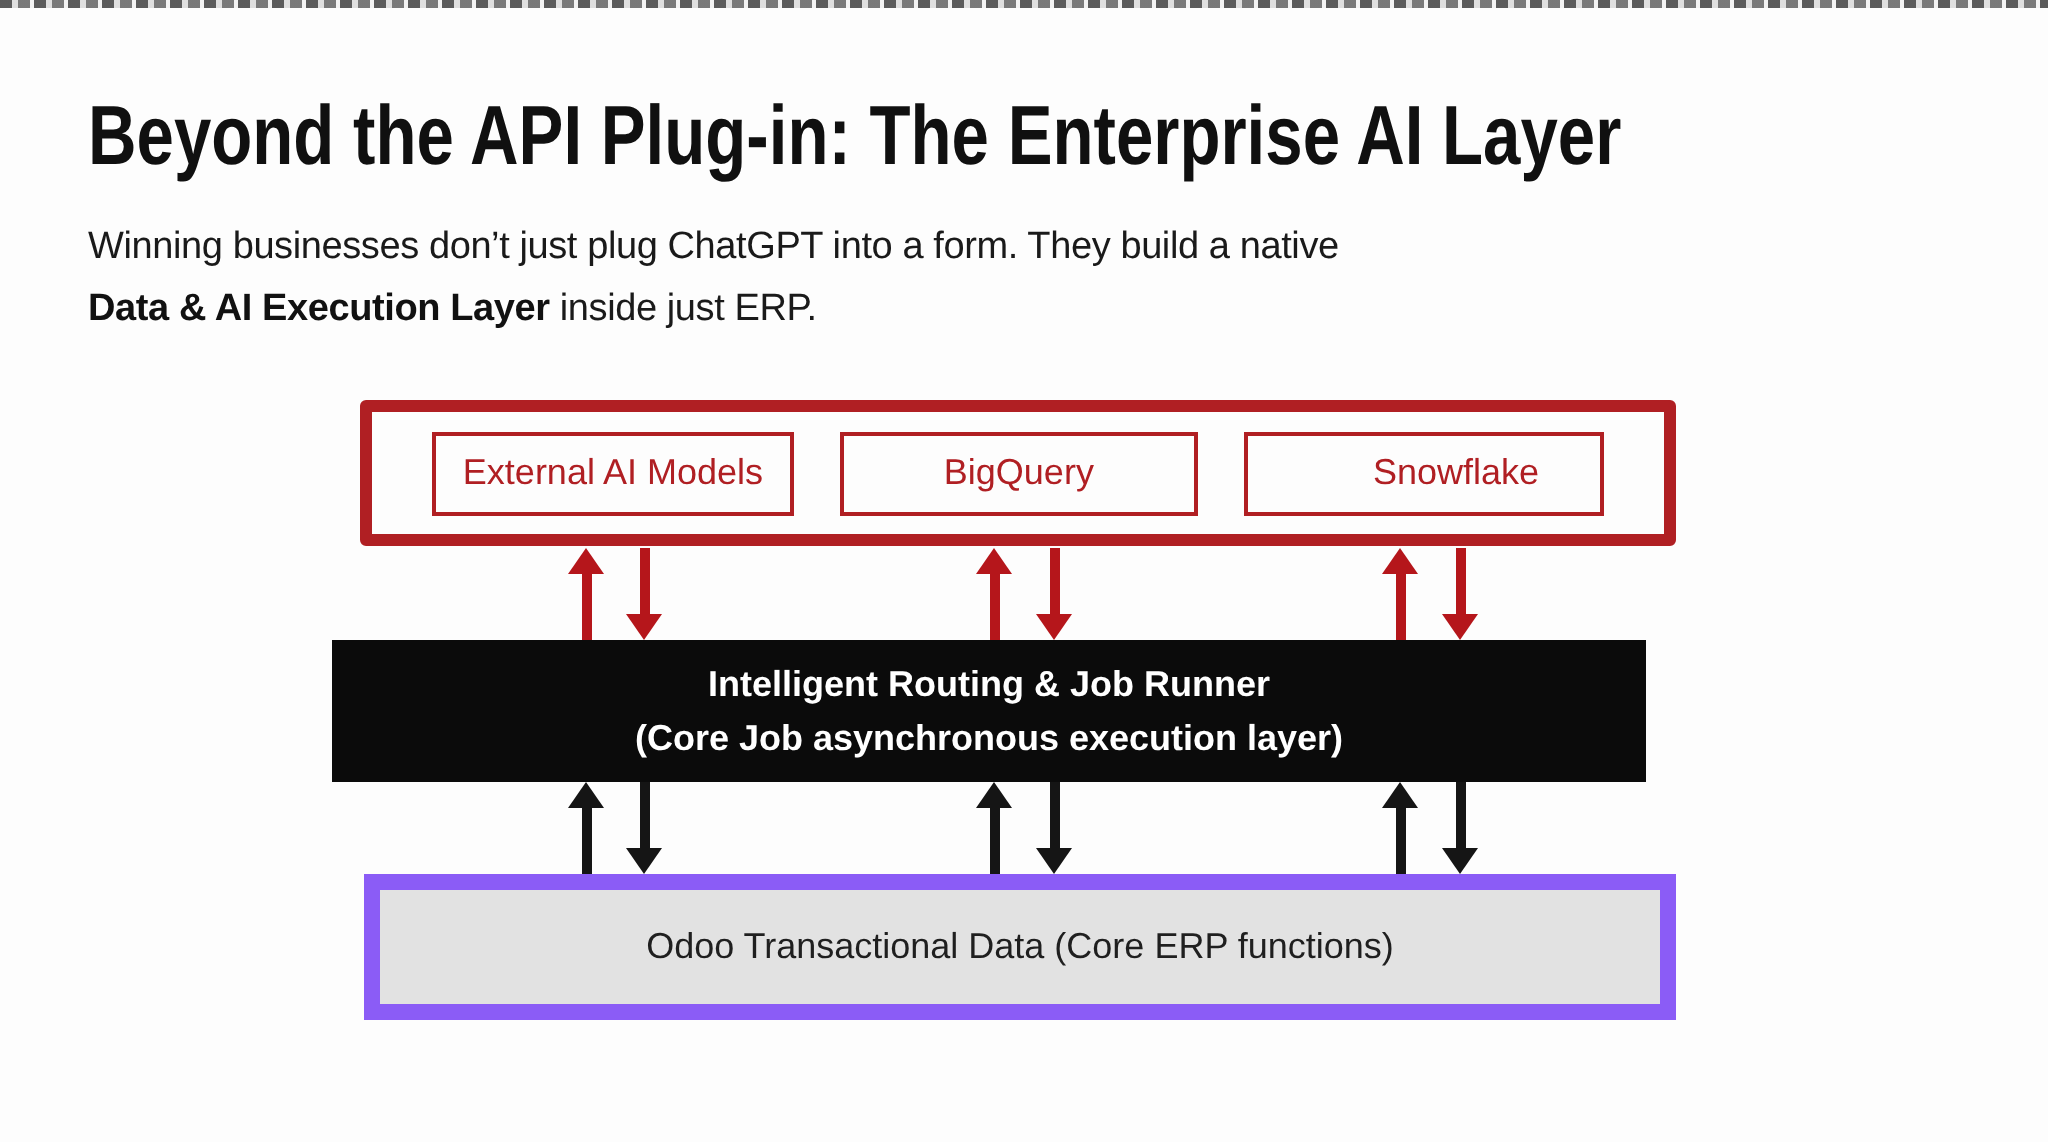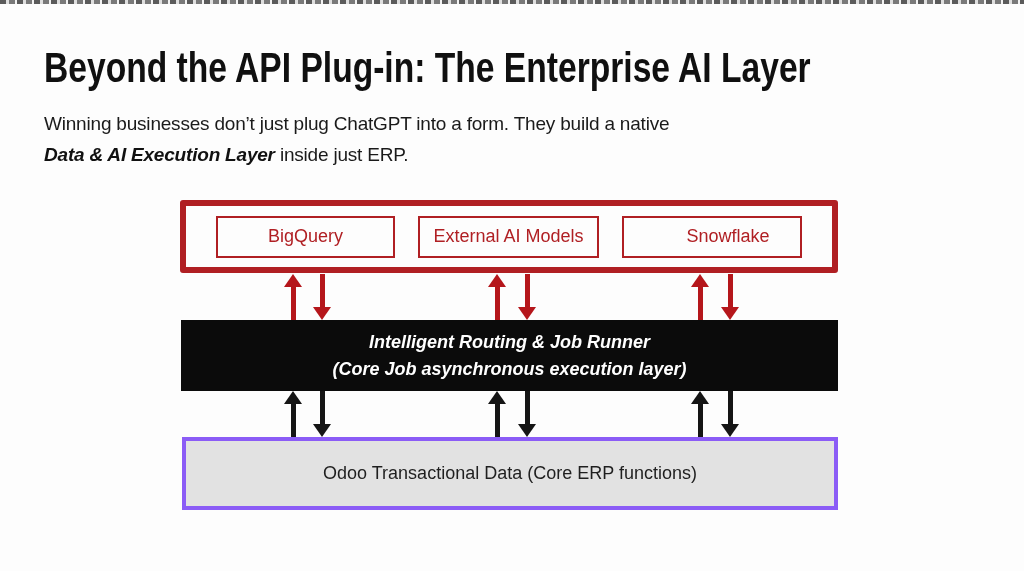--- a/index.html
+++ b/index.html
@@ -18,47 +18,47 @@
   .title{
     position:absolute;left:44px;top:44px;margin:0;
     font-size:42px;font-weight:700;color:#101010;white-space:nowrap;
     transform:scaleX(.80);transform-origin:0 50%;letter-spacing:0;
   }
   .subtitle{
     position:absolute;left:44px;top:108px;margin:0;
     font-size:19px;line-height:31px;color:#1a1a1a;letter-spacing:-0.2px;
     width:900px;
   }
-  .subtitle b{font-weight:700;color:#111;font-style:italic;}
+  .subtitle b{font-weight:700;color:#111;}
 
   
   .red-outer{
     position:absolute;left:180px;top:200px;width:658px;height:73px;
     box-sizing:border-box;border:6px solid #b01f23;border-radius:3px;
     background:#fdfdfd;
     display:flex;align-items:center;gap:23px;padding:0 30px;
   }
   .red-inner{
     box-sizing:border-box;height:42px;border:2.5px solid #b01f23;
     display:flex;align-items:center;justify-content:center;
     color:#b01f23;font-size:18px;background:#fdfdfd;
   }
   .red-inner.b1{width:187px;}
   .red-inner.b2{width:185px;}
   .red-inner.b3{width:185px;padding-left:32px;}
 
   .black-box{
-    position:absolute;left:181px;top:320px;width:657px;height:71px;
+    position:absolute;left:166px;top:320px;width:657px;height:71px;
     background:#0b0b0b;color:#fff;
     display:flex;flex-direction:column;align-items:center;justify-content:center;
-    font-size:18px;line-height:27px;font-weight:700;text-align:center;font-style:italic;
+    font-size:18px;line-height:27px;font-weight:700;text-align:center;
   }
   .gray-box{
     position:absolute;left:182px;top:437px;width:656px;height:73px;
-    box-sizing:border-box;background:#e2e2e2;border:4px solid #8b5cf6;
+    box-sizing:border-box;background:#e2e2e2;border:8px solid #8b5cf6;
     display:flex;align-items:center;justify-content:center;
     font-size:18px;color:#1f1f1f;text-align:center;
   }
 
   
   .arr{position:absolute;width:18px;height:46px;}
   .arr .shaft{position:absolute;left:6.5px;width:5px;background:currentColor;}
   .arr .head{position:absolute;left:0;width:0;height:0;
     border-left:9px solid transparent;border-right:9px solid transparent;}
   .arr.up .shaft{top:11px;bottom:0;}
@@ -71,25 +71,25 @@
 </head>
 <body>
 
 <div class="top-edge"></div>
 
 <h1 class="title">Beyond the API Plug-in: The Enterprise AI Layer</h1>
 
 <p class="subtitle"><span>Winning businesses don’t just plug ChatGPT into a form. They build a native</span><br><b>Data &amp; AI Execution Layer</b><span> inside just ERP.</span></p>
 
 <div class="red-outer">
+  <div class="red-inner b1">
+    <span>External AI Models</span>
+  </div>
   <div class="red-inner b2">
     <span>BigQuery</span>
-  </div>
-  <div class="red-inner b1">
-    <span>External AI Models</span>
   </div>
   <div class="red-inner b3">
     <span>Snowflake</span>
   </div>
 </div>
 
 <div class="arr red up" style="left:284px">
     <div class="head"></div>
     <div class="shaft"></div>
   </div>

